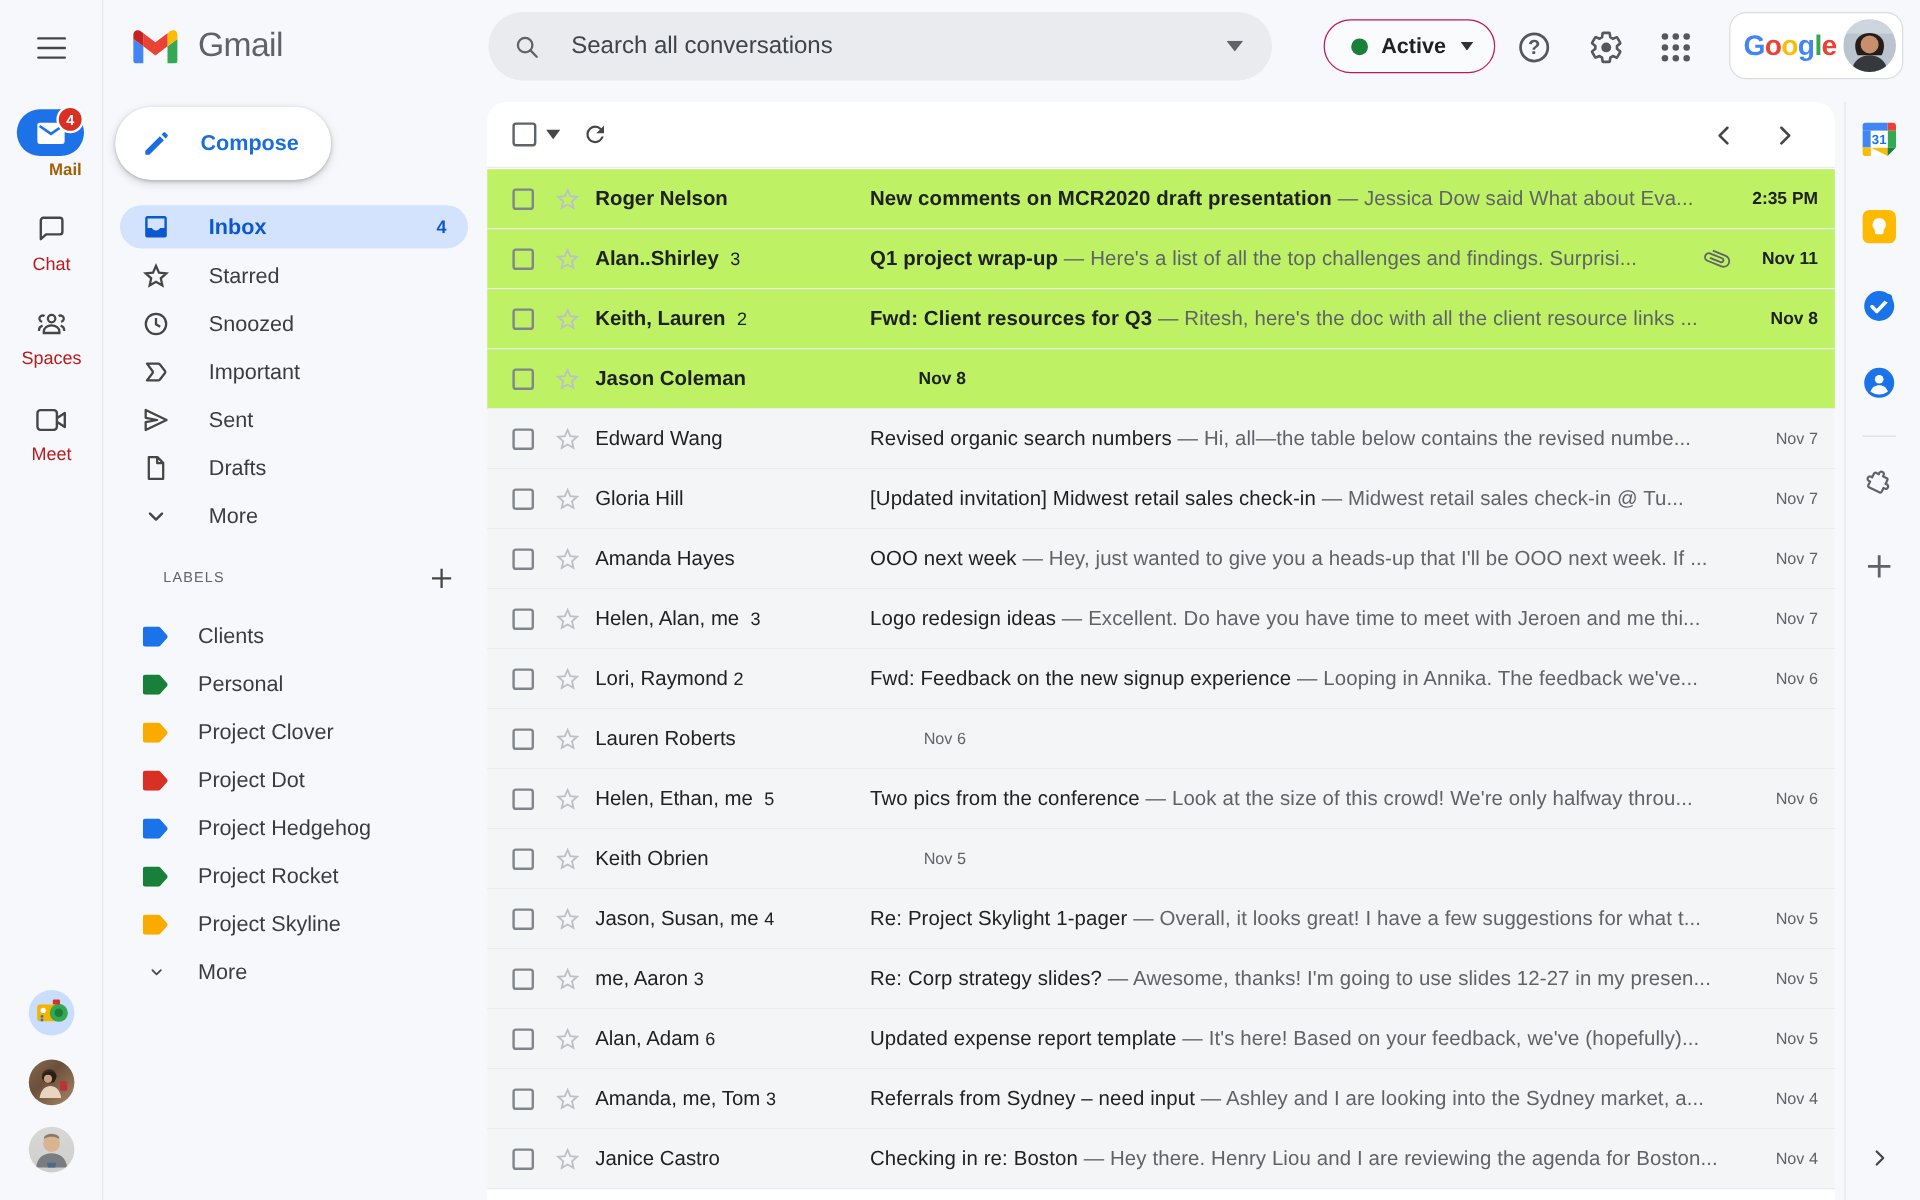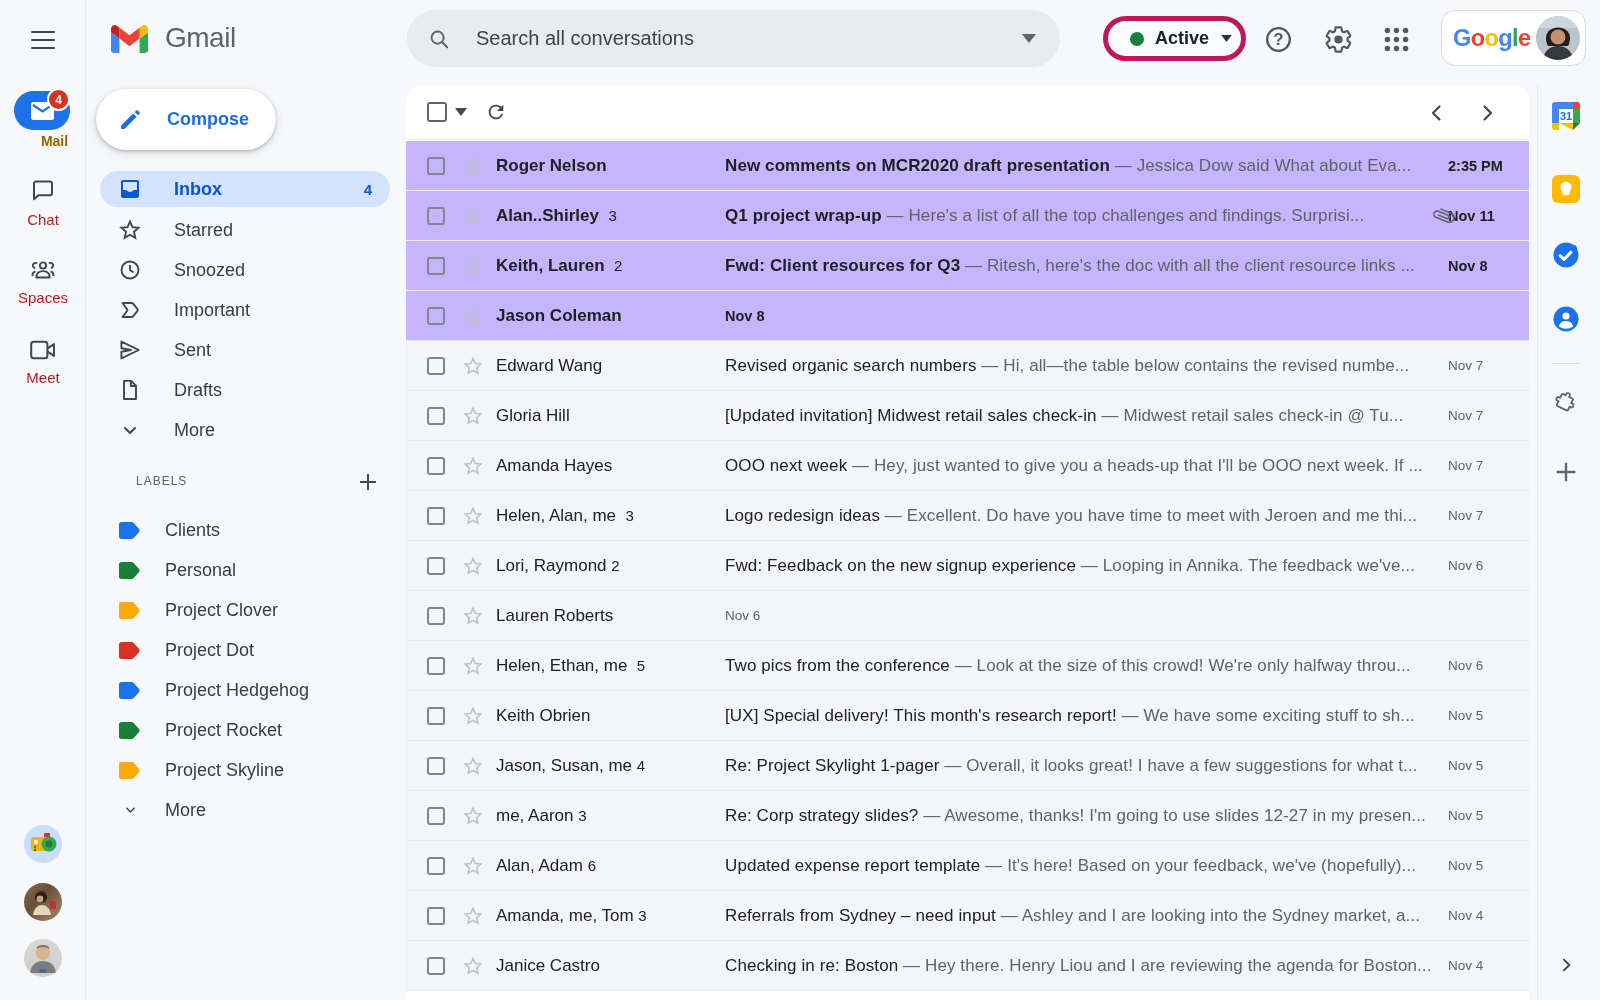--- a/index.html
+++ b/index.html
@@ -26,48 +26,48 @@
 #labelshdr{position:absolute;left:136px;top:474px;font-size:12px;letter-spacing:1px;color:#5f6368;font-weight:400}
 #labelplus{position:absolute;left:356px;top:470px;width:24px;height:24px}
 .lab{position:absolute;left:100px;width:290px;height:36px;display:flex;align-items:center;font-size:18px;color:#3a3d40}
 .lab svg{margin-left:19px;flex:0 0 21px}
 .lab .t{margin-left:25px}
 
 #search{position:absolute;left:407px;top:10px;width:653px;height:57px;background:#e9ebee;border-radius:29px;display:flex;align-items:center}
 #search .mag{margin-left:21px}
 #search .ph{margin-left:26px;font-size:20px;color:#3f434a}
 #search .car{margin-left:auto;margin-right:24px}
-#active{position:absolute;left:1103px;top:16px;width:143px;height:45px;border:5px solid #be185d;border-radius:23px;background:#fafbfd;display:flex;align-items:center}
+#active{position:absolute;left:1103px;top:16px;width:143px;height:45px;border:1px solid #be185d;border-radius:23px;background:#fafbfd;display:flex;align-items:center}
 #active .dot{width:14px;height:14px;border-radius:50%;background:#188038;margin-left:22px}
 #active .t{margin-left:11px;font-size:18px;font-weight:700;color:#202124}
 #active .car{margin-left:12px}
 .topico{position:absolute;top:25px}
 #gpill{position:absolute;left:1441px;top:10px;width:145px;height:56px;background:#fff;border:1px solid #dadce0;border-radius:14px;display:flex;align-items:center}
 #glogo{margin-left:11px;font-size:23.5px;font-weight:700;letter-spacing:-.6px}
 #avatar{position:absolute;left:1536px;top:16px;width:44px;height:44px;border-radius:50%;overflow:hidden}
 
 #card{position:absolute;left:406px;top:85px;width:1123px;height:915px;background:#fff;border-radius:16px 16px 0 0}
 #toolbar{position:absolute;left:0;top:0;width:100%;height:55px;border-bottom:1px solid #e9ebee;display:flex;align-items:center}
 #selbox{width:20px;height:20px;border:2px solid #5f6368;border-radius:3px;margin-left:21px}
 #toolbar .car{margin-left:8px}
 #toolbar .refresh{margin-left:18px}
 #pgl{position:absolute;left:1019px;top:16px}#pgr{position:absolute;left:1069px;top:16px}
 #rows{position:absolute;top:56px;left:0;width:100%}
-.row{height:50px;border-bottom:1px solid #e9ebee;display:flex;align-items:center;background:#c4b5fd}
+.row{height:50px;border-bottom:1px solid #e9ebee;display:flex;align-items:center;background:#bef264}
 .row.read{background:#f4f5f7}
 .cb{flex:0 0 18px;height:18px;border:2px solid #80868b;border-radius:3px;margin-left:21px}
 .star{flex:0 0 22px;height:22px;margin-left:17px}
 .sender{flex:0 0 229px;margin-left:12px;font-size:17px;white-space:nowrap;overflow:hidden;color:#202124}
 .unread .sender{font-weight:700}
 .cnt{font-size:15px;font-weight:400;color:#202124}
 .sub{flex:1 1 auto;white-space:nowrap;overflow:hidden;font-size:17px;color:#202124;letter-spacing:.1px}
 .unread .st{font-weight:700}
 .dash,.sn{color:#5f6368}
 .clip{flex:0 0 24px;height:24px;margin-right:-3px;position:relative;left:5px}
-.date{flex:0 0 80px;margin-right:1px;text-align:left;font-size:13.5px;color:#5f6368;white-space:nowrap}
+.date{flex:0 0 80px;margin-right:14px;text-align:right;font-size:13.5px;color:#5f6368;white-space:nowrap}
 .unread .date{font-size:14.5px;font-weight:700;color:#202124}
 
 #rrail{position:absolute;left:1537px;top:85px;width:63px;height:915px;border-left:1px solid #e5e8ec}
 .rico{position:absolute;left:1552px;width:28px;height:28px}
 
 .av{position:absolute;left:24px;width:38px;height:38px;border-radius:50%;overflow:hidden}
 </style></head><body>
 
 <div id="rail"></div>
 <div id="burger">
@@ -405,21 +405,20 @@
         <span class="sender">Helen, Ethan, me&nbsp;&nbsp;<span class="cnt">5</span></span>
         <span class="sub"><span class="st">Two pics from the conference</span><span class="dash">&nbsp;— </span><span class="sn">Look at the size of this crowd! We're only halfway throu...</span></span>
         <span class="date">Nov 6</span>
       </div>
 <div class="row read">
         <span class="cb"></span>
         <svg class="star" viewBox="0 0 24 24">
           <path fill="none" stroke="#bdc1c6" stroke-width="1.7" d="M12 3.6l2.5 5.6 6.1.6-4.6 4.1 1.3 6-5.3-3.1-5.3 3.1 1.3-6-4.6-4.1 6.1-.6z"></path>
         </svg>
         <span class="sender">Keith Obrien</span>
-        <span class="sub"><span class="st">[UX] Special delivery! This month's research report!</span><span class="dash">&nbsp;— </span><span class="sn">We have some exciting stuff to sh...</span></span>
         <span class="date">Nov 5</span>
       </div>
 <div class="row read">
         <span class="cb"></span>
         <svg class="star" viewBox="0 0 24 24">
           <path fill="none" stroke="#bdc1c6" stroke-width="1.7" d="M12 3.6l2.5 5.6 6.1.6-4.6 4.1 1.3 6-5.3-3.1-5.3 3.1 1.3-6-4.6-4.1 6.1-.6z"></path>
         </svg>
         <span class="sender">Jason, Susan, me&nbsp;<span class="cnt">4</span></span>
         <span class="sub"><span class="st">Re: Project Skylight 1-pager</span><span class="dash">&nbsp;— </span><span class="sn">Overall, it looks great! I have a few suggestions for what t...</span></span>
         <span class="date">Nov 5</span>

